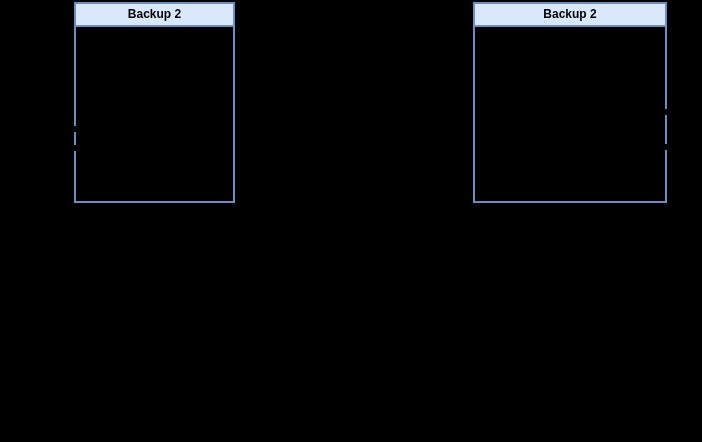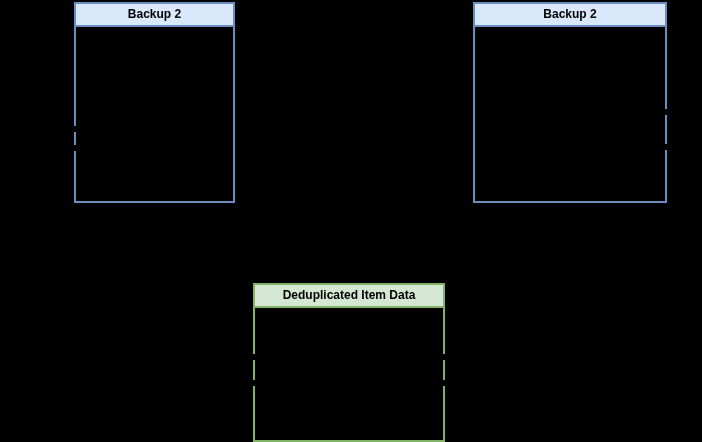--- a/index.html
+++ b/index.html
@@ -92,23 +92,14 @@
   </div>
 
   <div class="node blue" style="left:473px; top:2px; width:194px; height:201px;">
     <div class="node-header">Backup 2</div>
     <div class="node-body">
       <div class="row-notch right" style="top:82px; height:6px;"></div>
       <div class="row-notch right" style="top:117px; height:6px;"></div>
     </div>
   </div>
 
-  <div class="node green" style="left:253px; top:283px; width:192px; height:159px;">
-    <div class="node-header">Deduplicated Item Data</div>
-    <div class="node-body">
-      <div class="row-notch left" style="top:46px; height:6px;"></div>
-      <div class="row-notch left" style="top:72px; height:6px;"></div>
-      <div class="row-notch right" style="top:46px; height:6px;"></div>
-      <div class="row-notch right" style="top:72px; height:6px;"></div>
-    </div>
-  </div>
 
 </div>
 
 </body></html>

